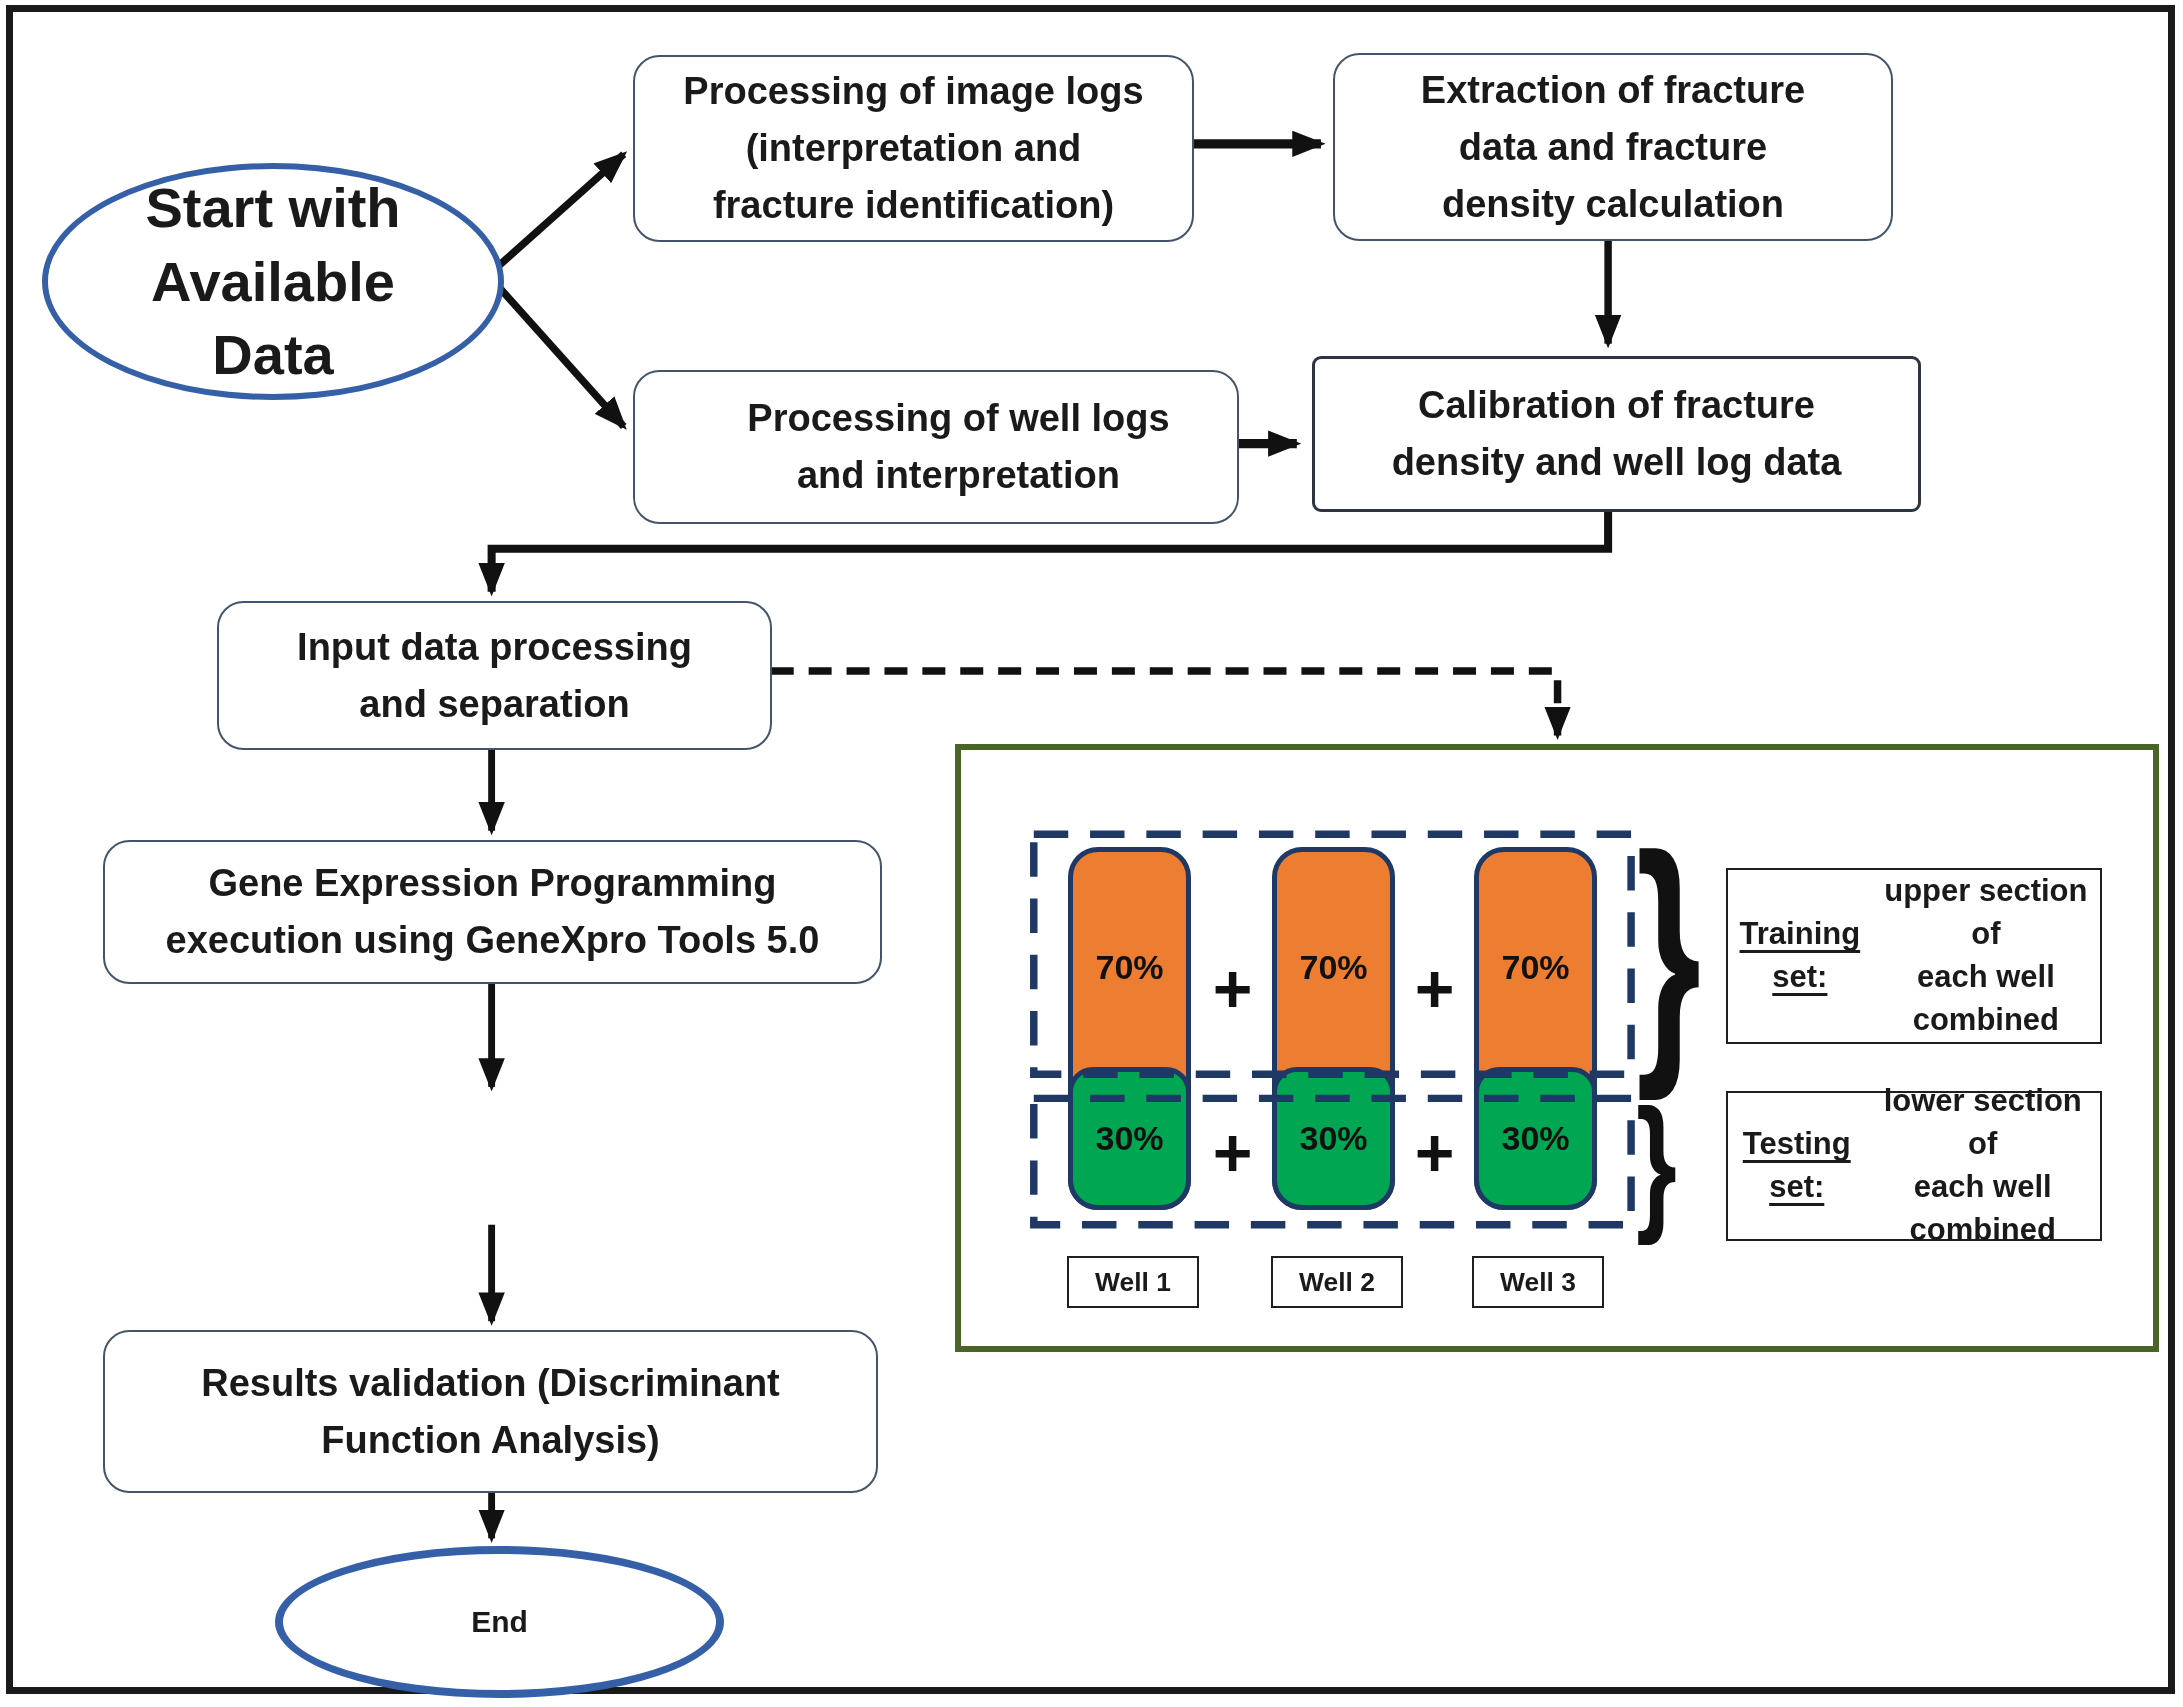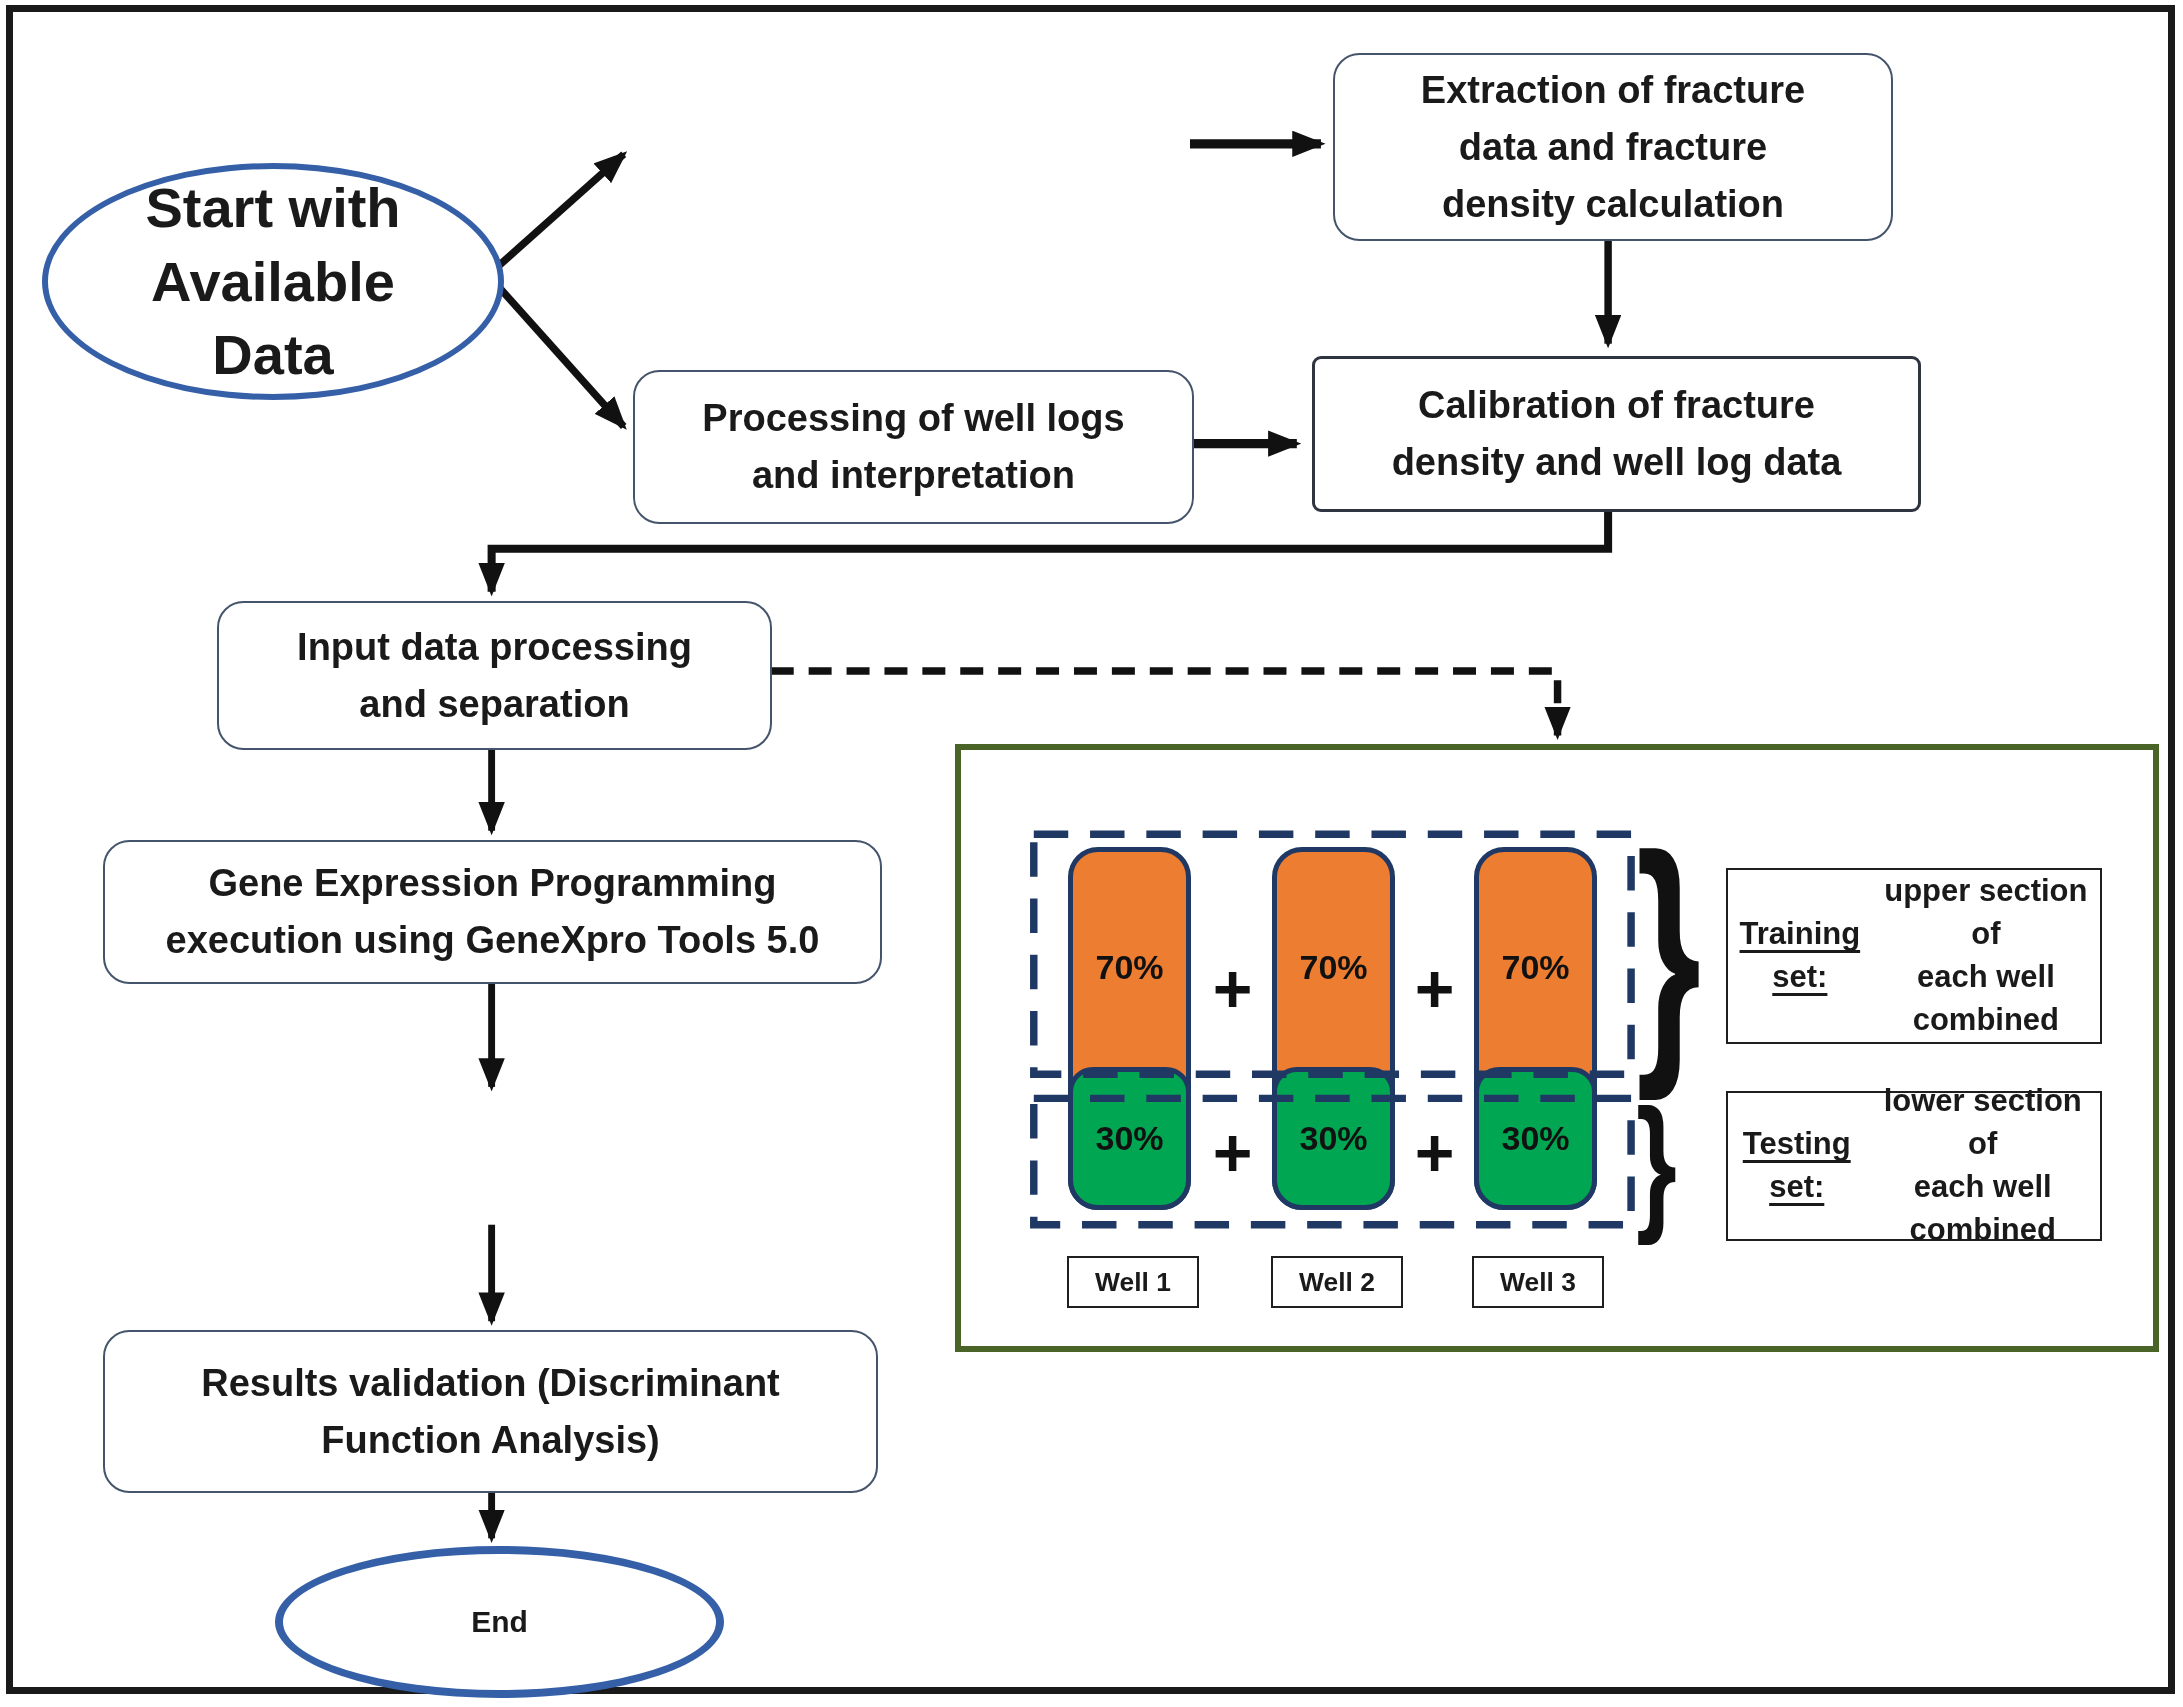--- a/index.html
+++ b/index.html
@@ -66,26 +66,31 @@
 
   <div class="node ellipse" style="left:42px;top:163px;width:450px;height:225px;">
     <span class="pre">Start with
 Available
 Data</span>
   </div>
   <div class="node ellipse end" style="left:275px;top:1546px;width:433px;height:136px;">
     <span class="pre">End</span>
   </div>
 
+  <div class="node box" style="left:633px;top:55px;width:557px;height:183px;">
+    <span class="pre">Processing of image logs
+(interpretation and
+fracture identification)</span>
+  </div>
   <div class="node box" style="left:1333px;top:53px;width:556px;height:184px;">
     <span class="pre">Extraction of fracture
 data and fracture
 density calculation</span>
   </div>
-  <div class="node box" style="left:633px;top:370px;width:557px;height:150px;">
+  <div class="node box" style="left:633px;top:370px;width:557px;height:150px;padding-left:45px;">
     <span class="pre">Processing of well logs
 and interpretation</span>
   </div>
   <div class="node box dark" style="left:1312px;top:356px;width:603px;height:150px;border-radius:9px;">
     <span class="pre">Calibration of fracture
 density and well log data</span>
   </div>
   <div class="node box" style="left:217px;top:601px;width:551px;height:145px;">
     <span class="pre">Input data processing
 and separation</span>

